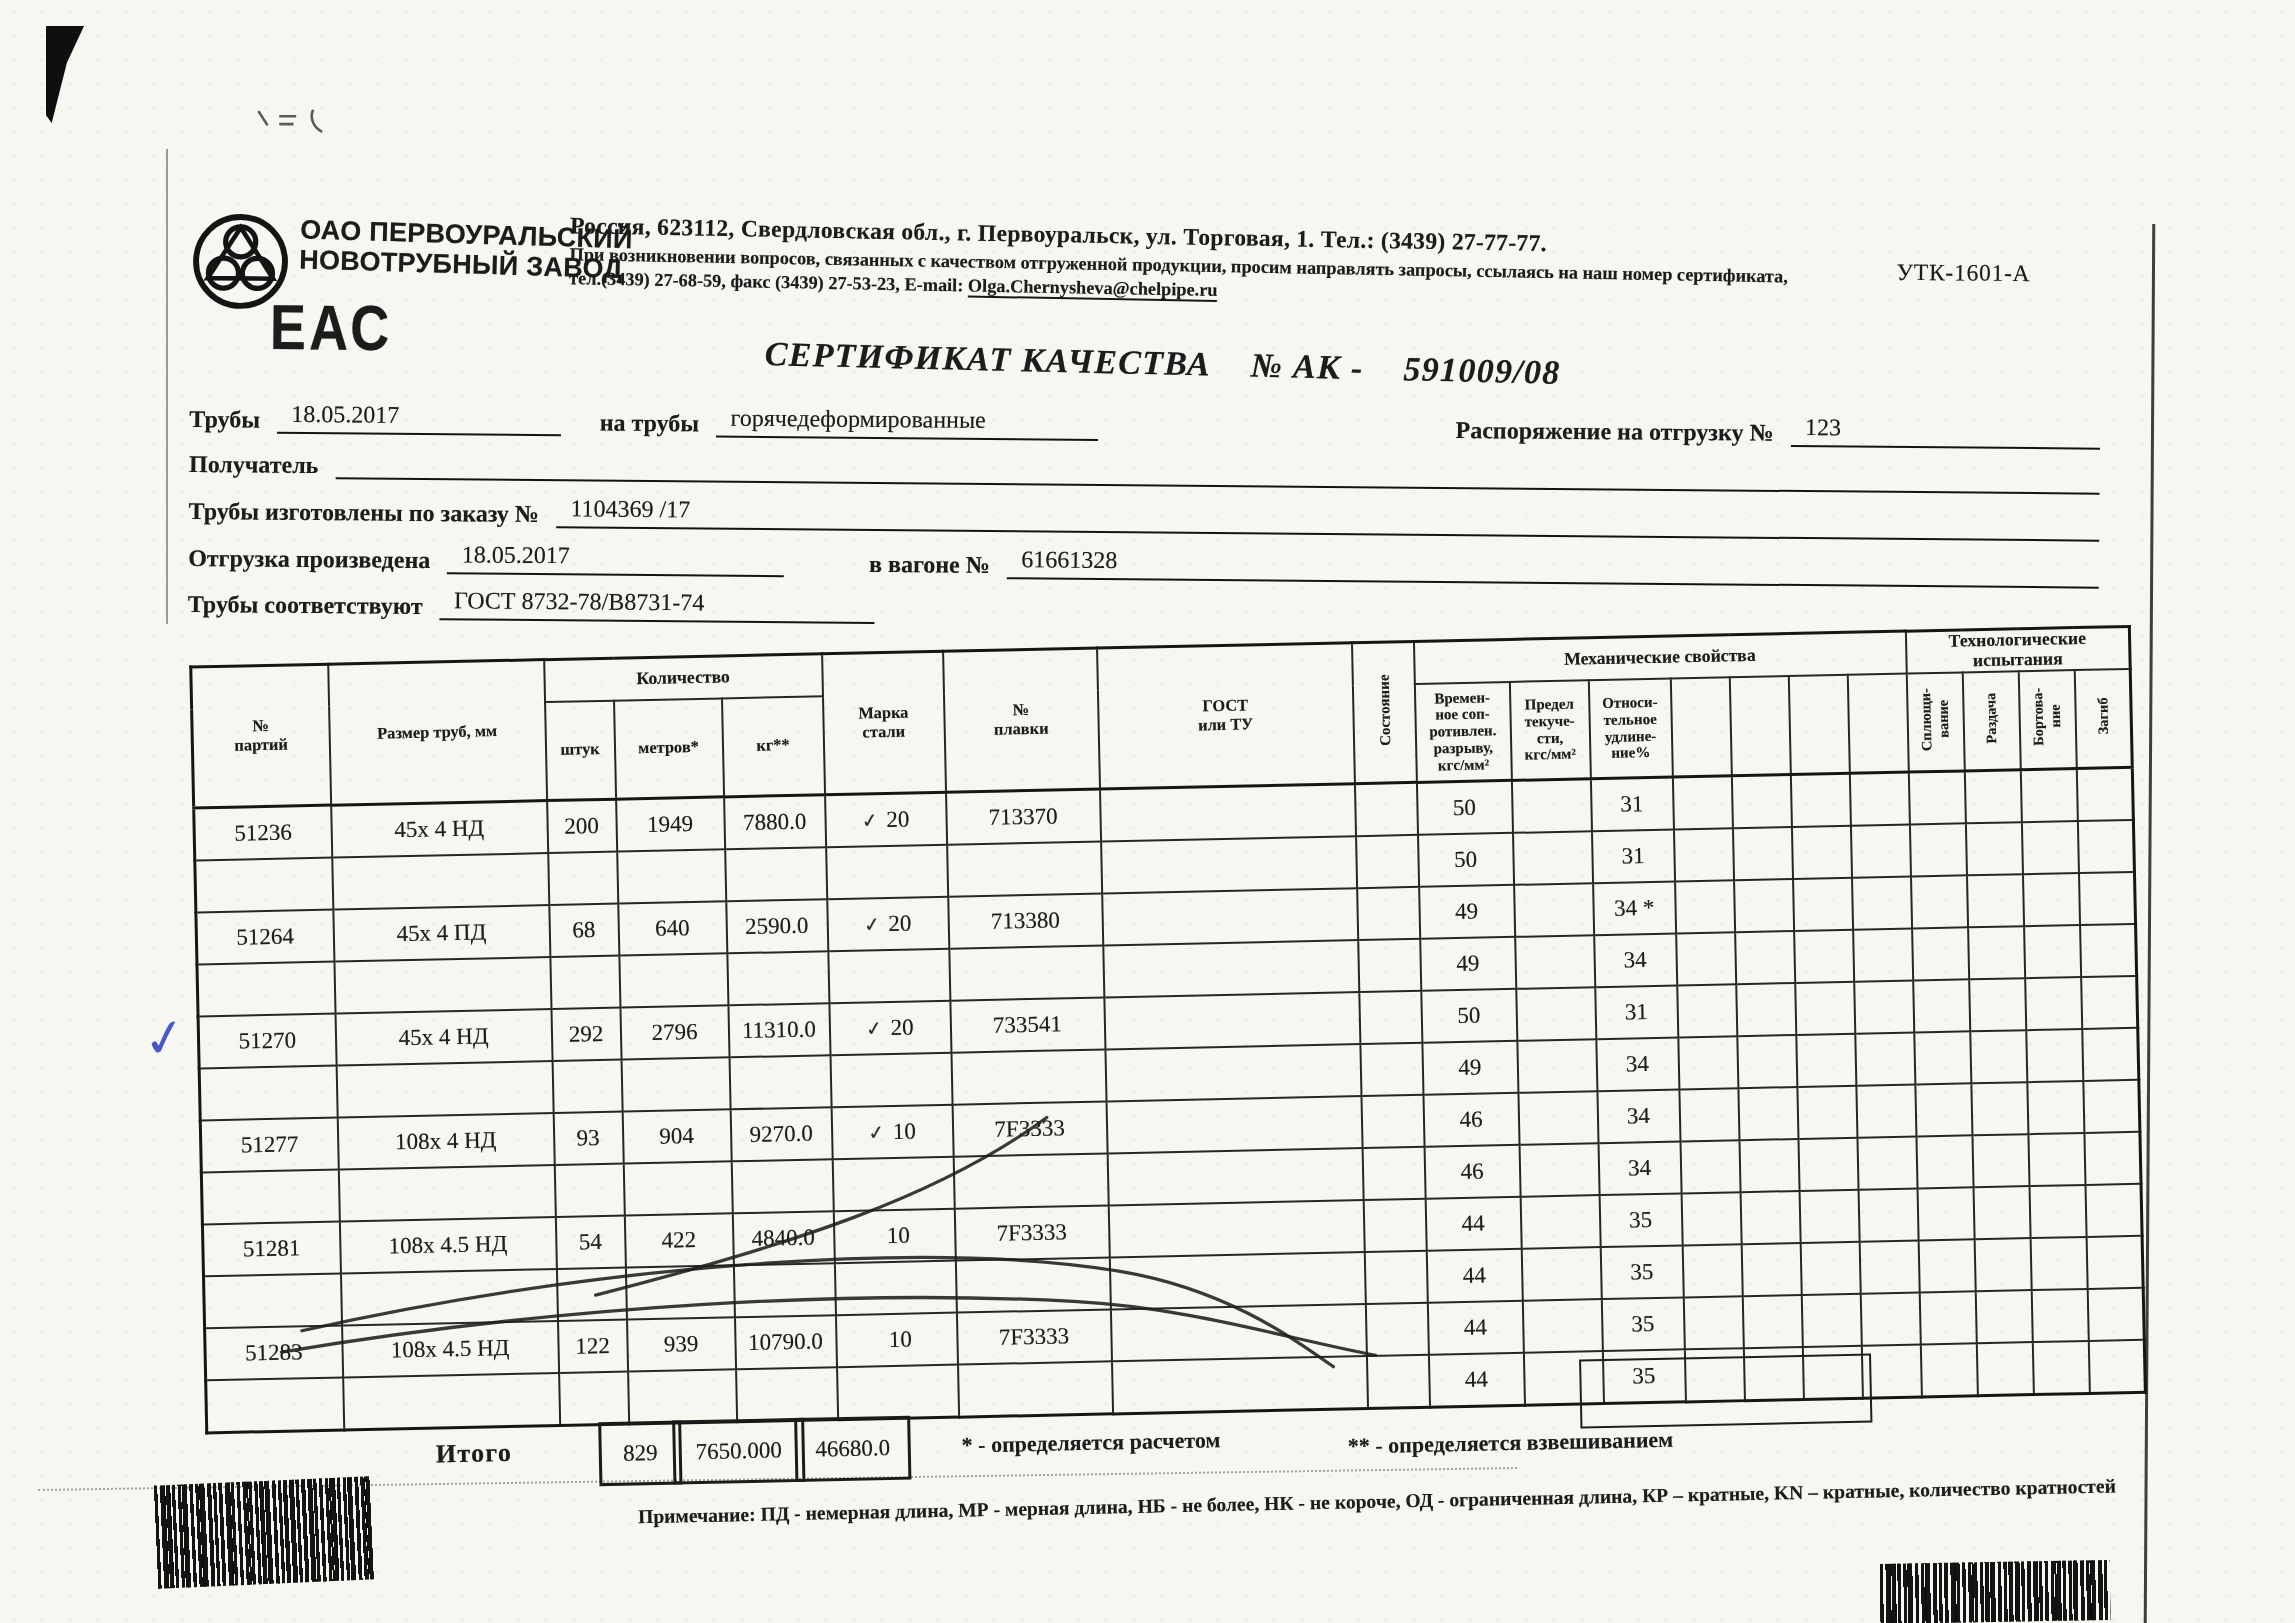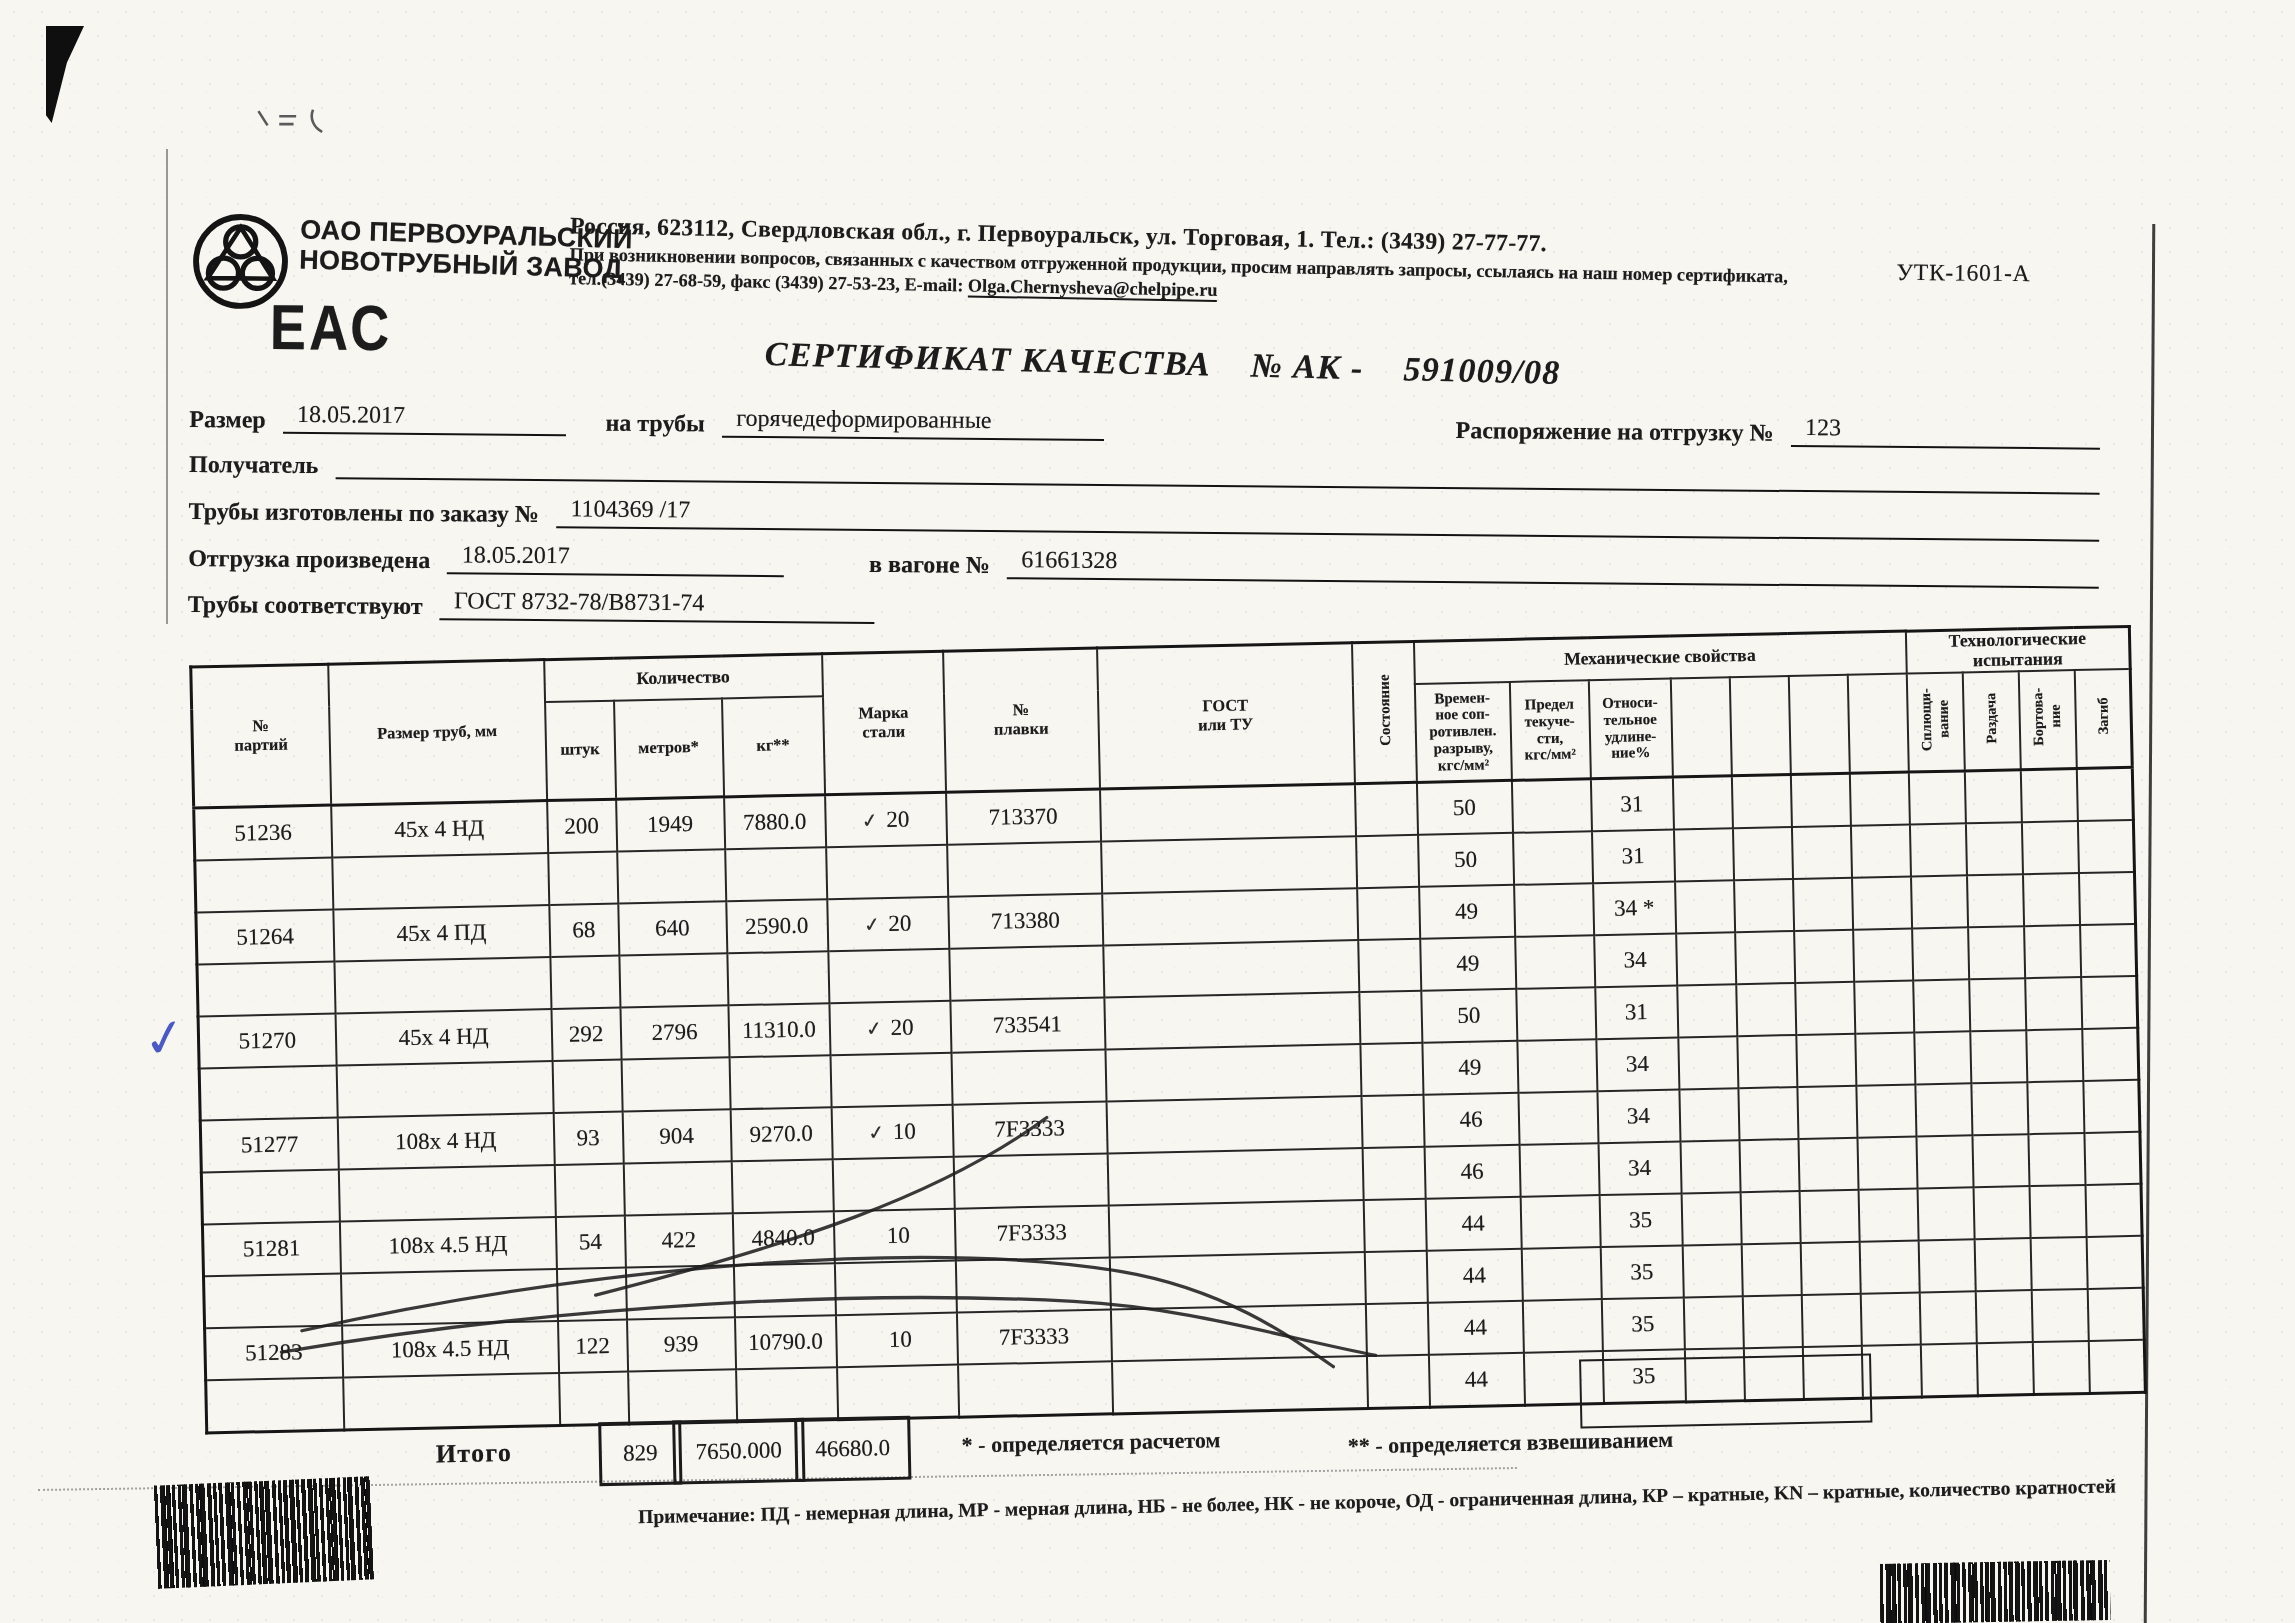--- a/index.html
+++ b/index.html
@@ -125,21 +125,21 @@
     <div class="formcode">УТК-1601-А</div>
 
     <div class="title">
       <span>СЕРТИФИКАТ КАЧЕСТВА</span>
       <span class="num">№  АК -</span>
       <span class="num">591009/08</span>
     </div>
 
     <div class="fields">
       <div class="frow">
-        <span class="flabel">Размер</span>
+        <span class="flabel">Трубы</span>
         <span class="fval" style="width:255px;">18.05.2017</span>
         <span class="flabel" style="padding-left:39px;">на трубы</span>
         <span class="fval" style="width:353px;">горячедеформированные</span>
         <span class="rgt">
           <span class="flabel">Распоряжение на отгрузку №</span>
           <span class="fval" style="width:281px;">123</span>
         </span>
       </div>
       <div class="frow">
         <span class="flabel">Получатель</span>

